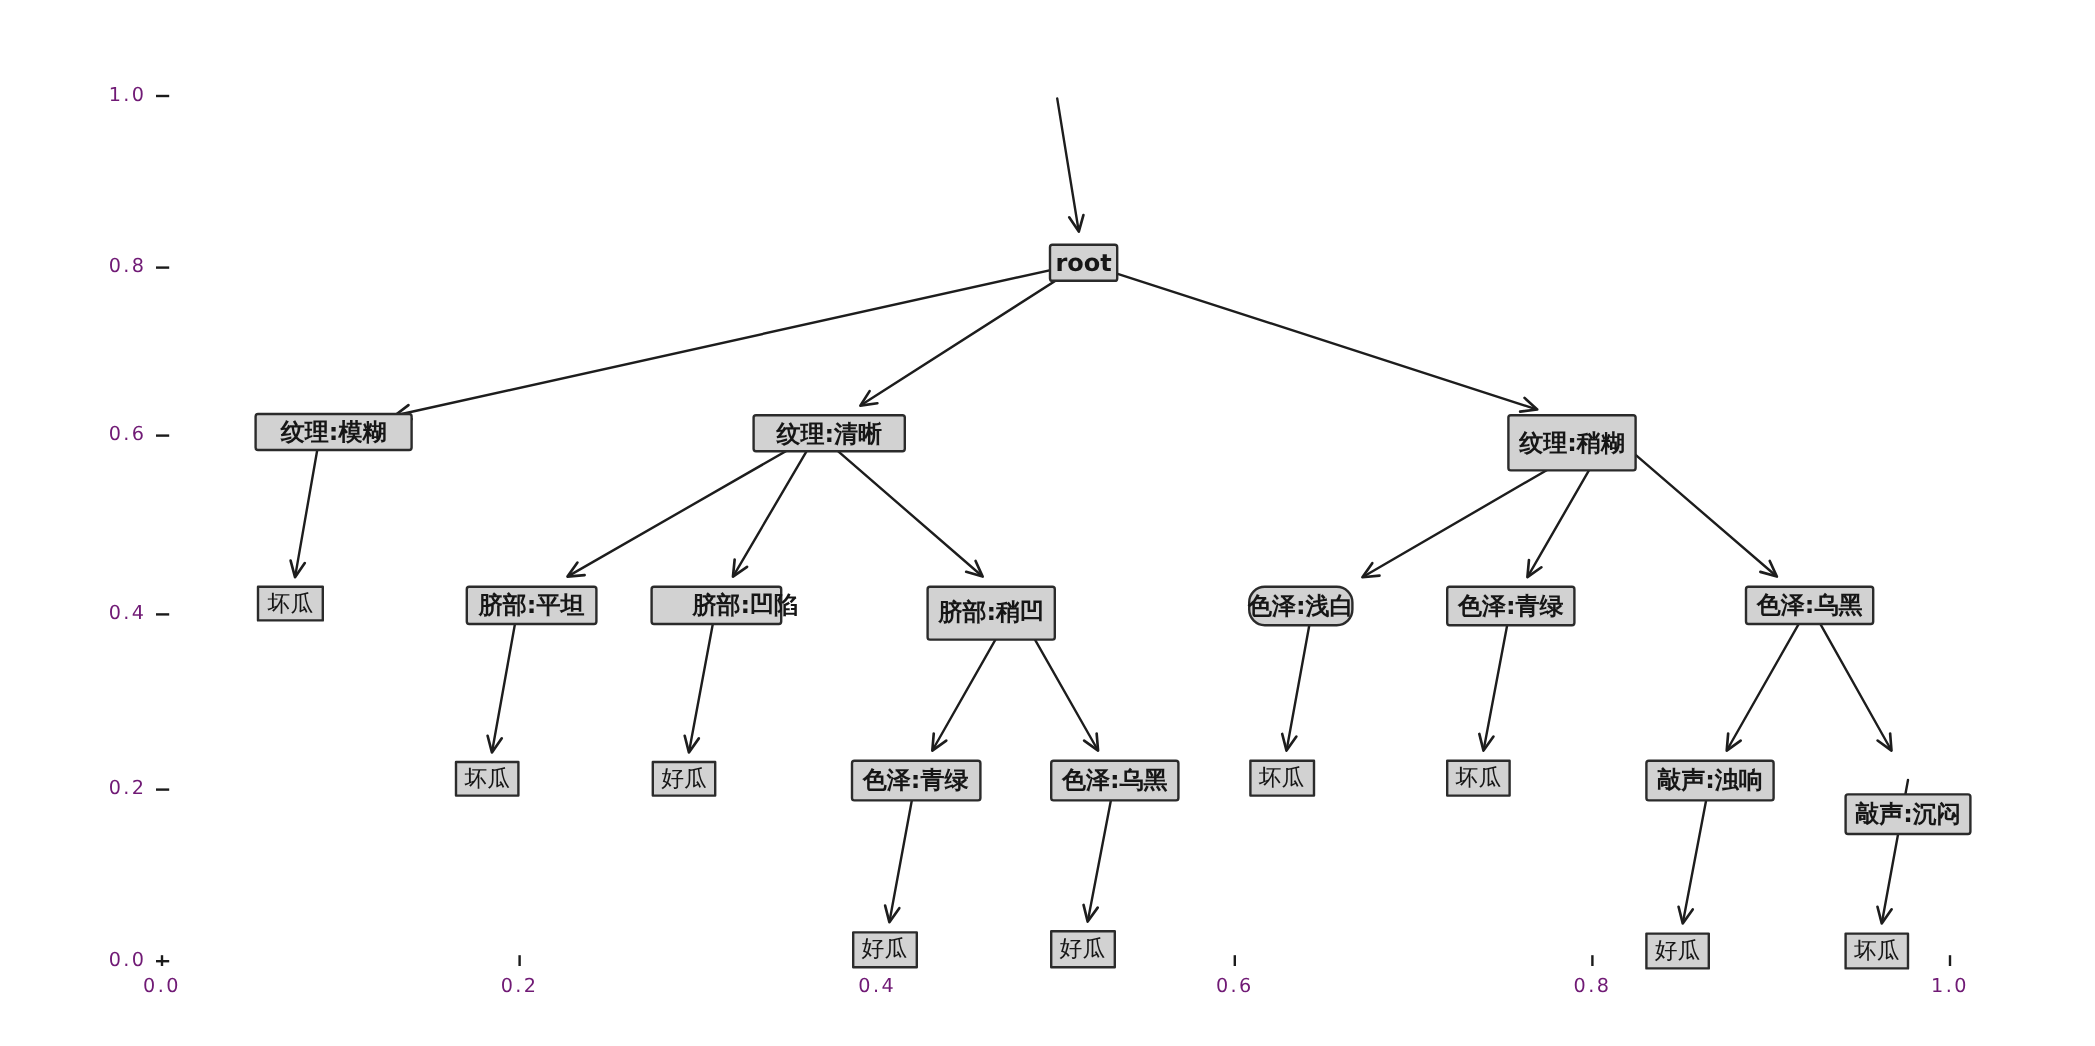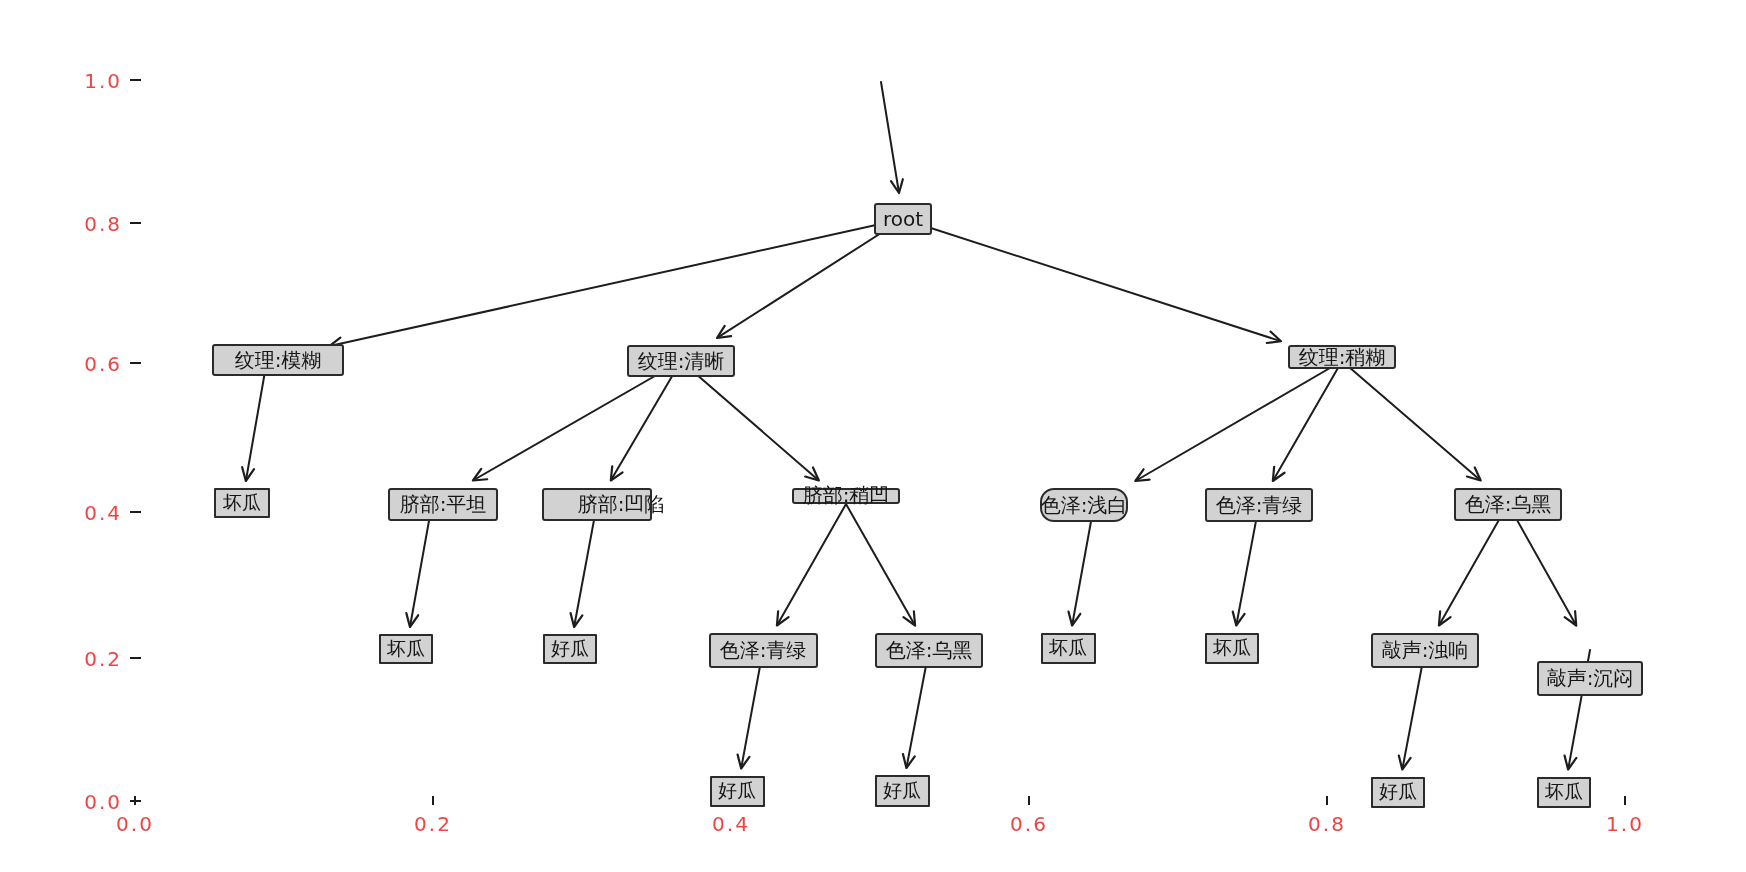--- a/index.html
+++ b/index.html
@@ -4,24 +4,24 @@
 <style>
   html,body{margin:0;padding:0;background:#ffffff;}
   body{font-family:"DejaVu Sans","Liberation Sans",sans-serif;}
   #plot{position:relative;width:1746px;height:872px;background:#ffffff;overflow:hidden;}
   #edges{position:absolute;left:0;top:0;}
   .node{
     position:absolute;display:flex;align-items:center;justify-content:center;
     box-sizing:border-box;background:#d2d2d2;border:2px solid #2b2b2b;
     color:#161616;font-size:20px;white-space:nowrap;z-index:3;
   }
-  .node.decision{border-radius:3px;}
+  .node.decision{border-radius:3px;font-weight:bold;}
   .node.leaf{border-radius:1px;font-size:19px;border-width:2px;}
   .tick-label{
-    position:absolute;color:#ef4444;font-size:20px;letter-spacing:2px;z-index:1;
+    position:absolute;color:#701a75;font-size:16px;letter-spacing:2px;z-index:1;
     line-height:1;
   }
   .y-tick-label{width:70px;text-align:right;}
   .x-tick-label{width:84px;text-align:center;}
   .tick-mark{position:absolute;background:#1b1b1b;z-index:1;}
 </style>
 </head>
 <body>
 
 <div id="plot">
@@ -92,25 +92,25 @@
     <div class="tick-label x-tick-label" style="left: 689px; top: 814px;">0.4</div>
     <div class="tick-mark" style="left: 730px; top: 796px; width: 2px; height: 9px;"></div>
     <div class="tick-label x-tick-label" style="left: 987px; top: 814px;">0.6</div>
     <div class="tick-mark" style="left: 1028px; top: 796px; width: 2px; height: 9px;"></div>
     <div class="tick-label x-tick-label" style="left: 1285px; top: 814px;">0.8</div>
     <div class="tick-mark" style="left: 1326px; top: 796px; width: 2px; height: 9px;"></div>
     <div class="tick-label x-tick-label" style="left: 1583px; top: 814px;">1.0</div>
     <div class="tick-mark" style="left: 1624px; top: 796px; width: 2px; height: 9px;"></div>
     <div class="node decision" style="left: 874px; top: 203px; width: 58px; height: 32px;">root</div>
     <div class="node decision" style="left: 212px; top: 344px; width: 132px; height: 32px;">纹理:模糊</div>
-    <div class="node decision" style="left: 627px; top: 345px; width: 108px; height: 32px;">纹理:清晰</div>
-    <div class="node decision" style="left: 1288px; top: 345px; width: 108px; height: 24px;">纹理:稍糊</div>
+    <div class="node decision" style="left: 627px; top: 345px; width: 128px; height: 32px;">纹理:清晰</div>
+    <div class="node decision" style="left: 1256px; top: 345px; width: 108px; height: 48px;">纹理:稍糊</div>
     <div class="node decision" style="left: 377px; top: 487.5px; width: 110px; height: 33px; margin-left: 11px;">脐部:平坦</div>
     <div class="node decision" style="left: 542px; top: 487.5px; width: 110px; height: 33px; padding-left: 48px;">脐部:凹陷</div>
-    <div class="node decision" style="left: 792px; top: 487.5px; width: 108px; height: 16px;">脐部:稍凹</div>
+    <div class="node decision" style="left: 772px; top: 487.5px; width: 108px; height: 46px;">脐部:稍凹</div>
     <div class="node decision" style="left: 1040px; top: 488px; width: 88px; height: 34px; border-radius: 14px;">色泽:浅白</div>
     <div class="node decision" style="left: 1205px; top: 488px; width: 108px; height: 34px;">色泽:青绿</div>
     <div class="node decision" style="left: 1454px; top: 487.5px; width: 108px; height: 33px;">色泽:乌黑</div>
     <div class="node decision" style="left: 708.5px; top: 632.5px; width: 109px; height: 35px;">色泽:青绿</div>
     <div class="node decision" style="left: 875px; top: 632.5px; width: 108px; height: 35px;">色泽:乌黑</div>
     <div class="node decision" style="left: 1371px; top: 632.5px; width: 108px; height: 35px;">敲声:浊响</div>
     <div class="node decision" style="left: 1537px; top: 632.5px; width: 106px; height: 35px; margin-top: 28px;">敲声:沉闷</div>
     <div class="node leaf" style="left: 214px; top: 488px; width: 56px; height: 30px;">坏瓜</div>
     <div class="node leaf" style="left: 379px; top: 634px; width: 54px; height: 30px;">坏瓜</div>
     <div class="node leaf" style="left: 543px; top: 634px; width: 54px; height: 30px;">好瓜</div>

